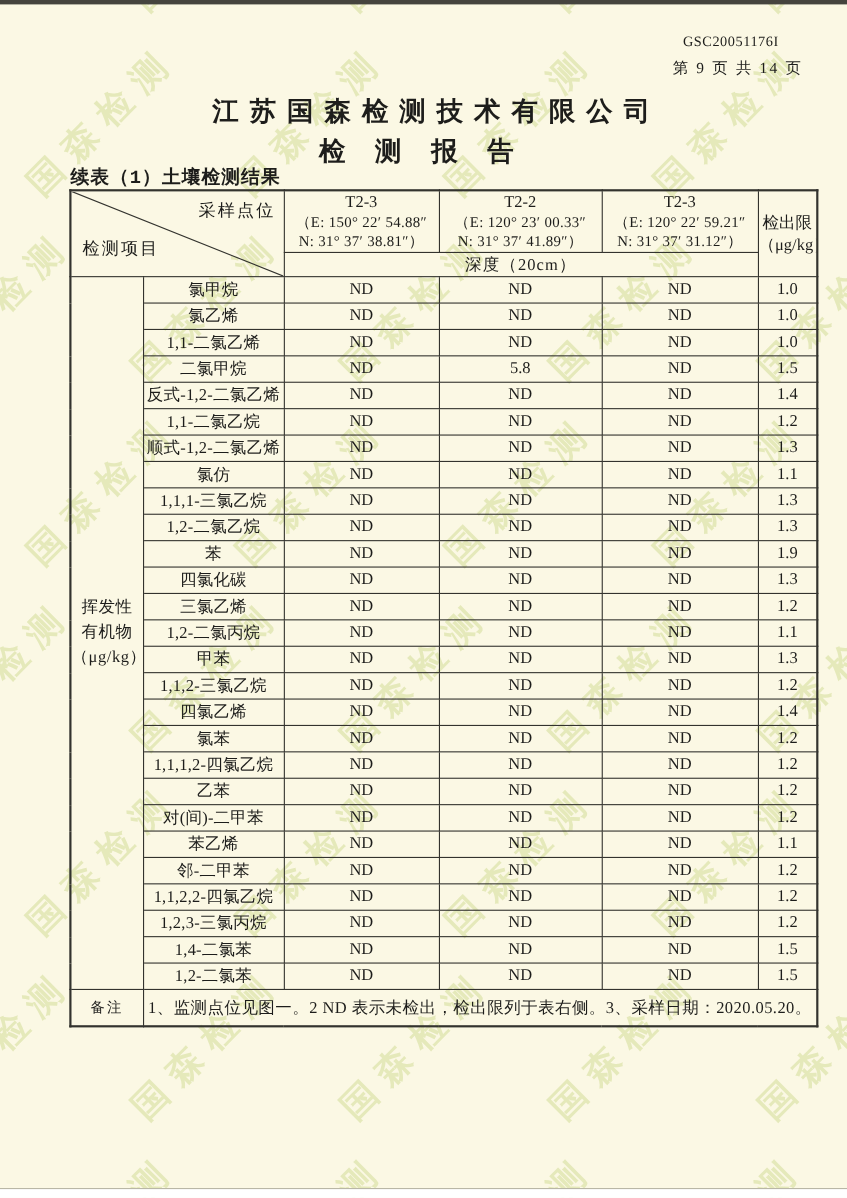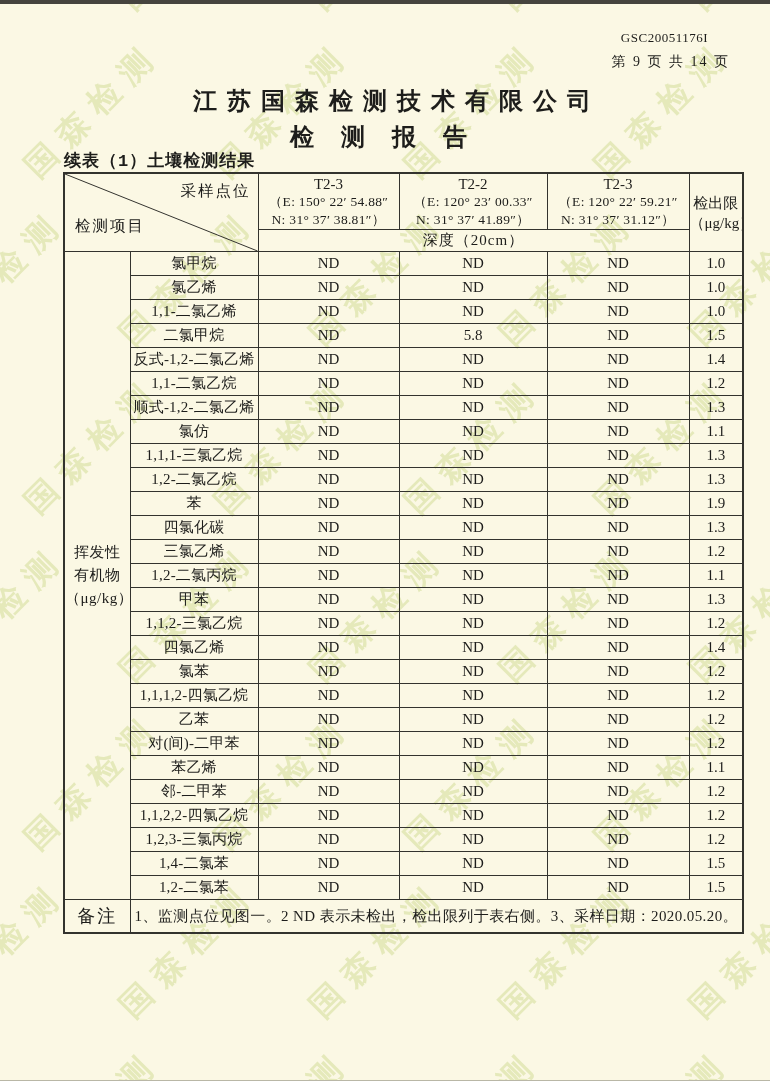--- a/index.html
+++ b/index.html
@@ -50,21 +50,21 @@
   td.corner svg { position:absolute; left:0; top:0; width:100%; height:100%; display:block; }
   .corner-top    { position:absolute; top:7px;  right:7px;  font-size:15.5px; letter-spacing:2px; }
   .corner-bottom { position:absolute; bottom:14px; left:10px; font-size:15.5px; letter-spacing:2px; }
 
   tbody.rows td { height:23px; font-size:15px; }
   td.group-cell { font-size:15px; line-height:23px; letter-spacing:0.5px; }
   td.name-cell  { letter-spacing:0.2px; }
   td.limit-cell { font-size:14.5px; }
 
   tbody.notes td { height:32px; }
-  td.note-label { font-size:18px; letter-spacing:2px; }
+  td.note-label { font-size:13px; letter-spacing:2px; }
   td.note-text  { text-align:left; padding-left:9px; font-size:15px; letter-spacing:0.4px; white-space:nowrap; }
 </style>
 </head>
 <body>
 
 <div class="page">
   <div class="top-edge"></div>
   <div class="watermarks" id="watermarks">
       <span style="left: -90px; top: -80px; color: rgba(198, 213, 128, 0.42);">国森检测</span>
       <span style="left: 100px; top: -80px; color: rgba(198, 213, 128, 0.42);">国森检测</span>

